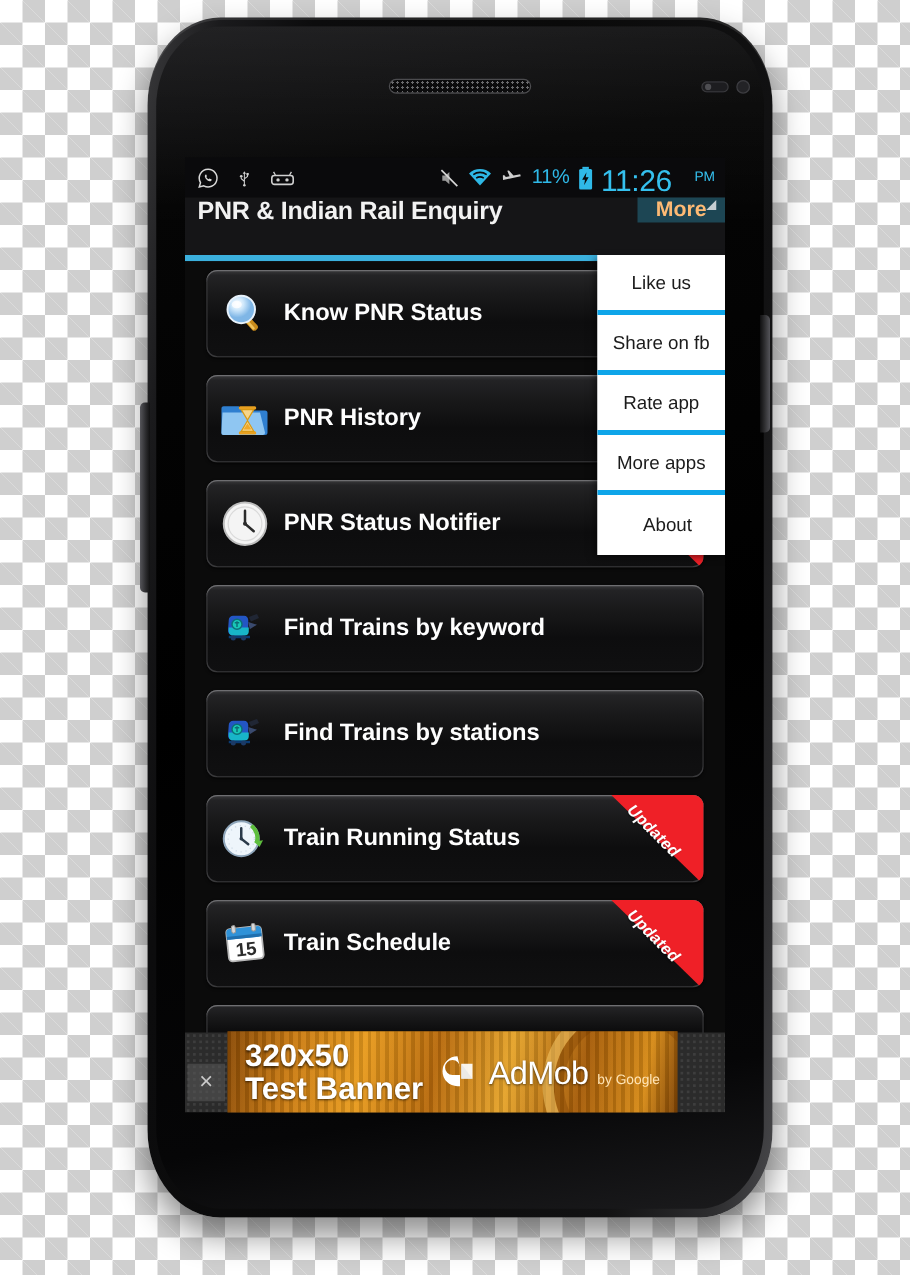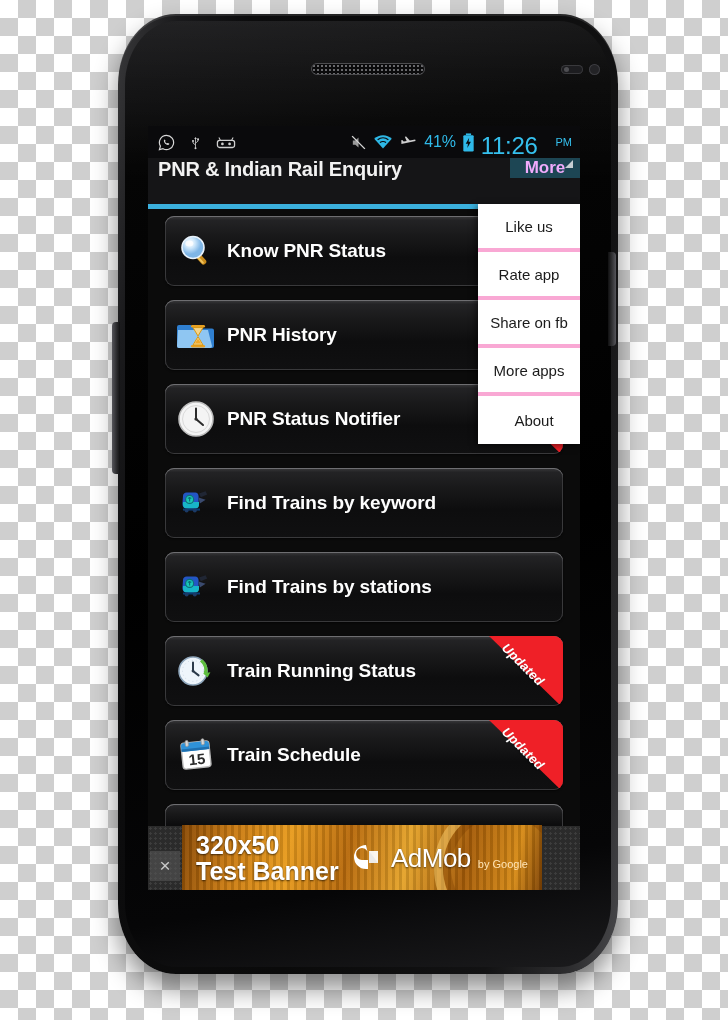--- a/index.html
+++ b/index.html
@@ -98,21 +98,21 @@
     display: flex; align-items: flex-start;
     position: relative;
   }
   #app-title {
     flex: 1; display: flex; align-items: center; padding-left: 10px;
     color: #f2f2f2; font-size: 20px; font-weight: 700; letter-spacing: -0.2px;
   }
   #more-button {
     width: 70px; background: #1d4654;
     display: flex; align-items: center; justify-content: center;
-    color: #f0abfc; font-size: 17px; font-weight: 700; position: relative;
+    color: #fdba74; font-size: 17px; font-weight: 700; position: relative;
   }
   #more-caret {
     position: absolute; right: 7px; bottom: 10px;
     width: 0; height: 0;
     border-left: 8px solid transparent;
     border-bottom: 8px solid #c6ced2;
   }
   #title-underline { height: 5px; width: 100%; background: #3bb0dd; }
 
   
@@ -167,21 +167,21 @@
     right: 0; top: 78px;
     width: 102px;
     background: #ffffff;
     z-index: 40;
     box-shadow: -2px 2px 6px rgba(0,0,0,0.5);
   }
   .menu-item {
     height: 48px;
     display: flex; align-items: center; justify-content: center;
     color: #1b1b1b; font-size: 15px;
-    border-bottom: 4px solid #f9a8d4;
+    border-bottom: 4px solid #0ea5e9;
     background: #fff;
   }
   .menu-item:last-child { border-bottom: none; padding-left: 10px; }
 
   
   #ad-wrap {
     position: absolute; left: 0; bottom: 0; width: 432px; height: 64px;
     background: #2b2b2b;
     background-image: radial-gradient(#3d3d3d 1px, transparent 1.4px);
     background-size: 5px 5px;
@@ -291,21 +291,21 @@
           <path d="M12 18l11-12a16 16 0 0 0-22 0z" fill="#2eb8e6"></path>
           <path d="M5.3 7.2a11 11 0 0 1 13.4 0" stroke="#0a0a0c" stroke-width="1.6" fill="none"></path>
           <path d="M8.2 10.6a7 7 0 0 1 7.6 0" stroke="#0a0a0c" stroke-width="1.5" fill="none"></path>
         </svg>
       </span>
       <span class="sb-ico">
         <svg width="19" height="17" viewBox="0 0 24 24">
           <path d="M2 14.2l20-4.4-.6-2.1-7.6 1.3-5.1-5.6-1.9.4 2.6 6-4.2.8-2-2-1.4.3z" fill="#cfcfcf"></path>
         </svg>
       </span>
-      <span id="battery-pct">41%</span>
+      <span id="battery-pct">11%</span>
       <span class="sb-ico">
         <svg width="13" height="19" viewBox="0 0 14 22">
           <rect x="4" y="0.5" width="6" height="2" fill="#2fb9e8"></rect>
           <rect x="1" y="2.5" width="12" height="19" rx="1.4" fill="#2fb9e8"></rect>
           <path d="M7.8 5.5l-4 7h2.6l-.8 5 4.2-7.3H7.1z" fill="#0a0a0c"></path>
         </svg>
       </span>
       <span id="clock">11:26</span>
       <span id="clock-ampm">PM</span>
     </div>
@@ -443,24 +443,24 @@
     </div>
 
     <div class="row partial"></div>
   </div>
 
   <div id="dropdown">
     <div class="menu-item">
       <span>Like us</span>
     </div>
     <div class="menu-item">
+      <span>Share on fb</span>
+    </div>
+    <div class="menu-item">
       <span>Rate app</span>
-    </div>
-    <div class="menu-item">
-      <span>Share on fb</span>
     </div>
     <div class="menu-item">
       <span>More apps</span>
     </div>
     <div class="menu-item">
       <span>About</span>
     </div>
   </div>
 
   <div id="ad-wrap">

